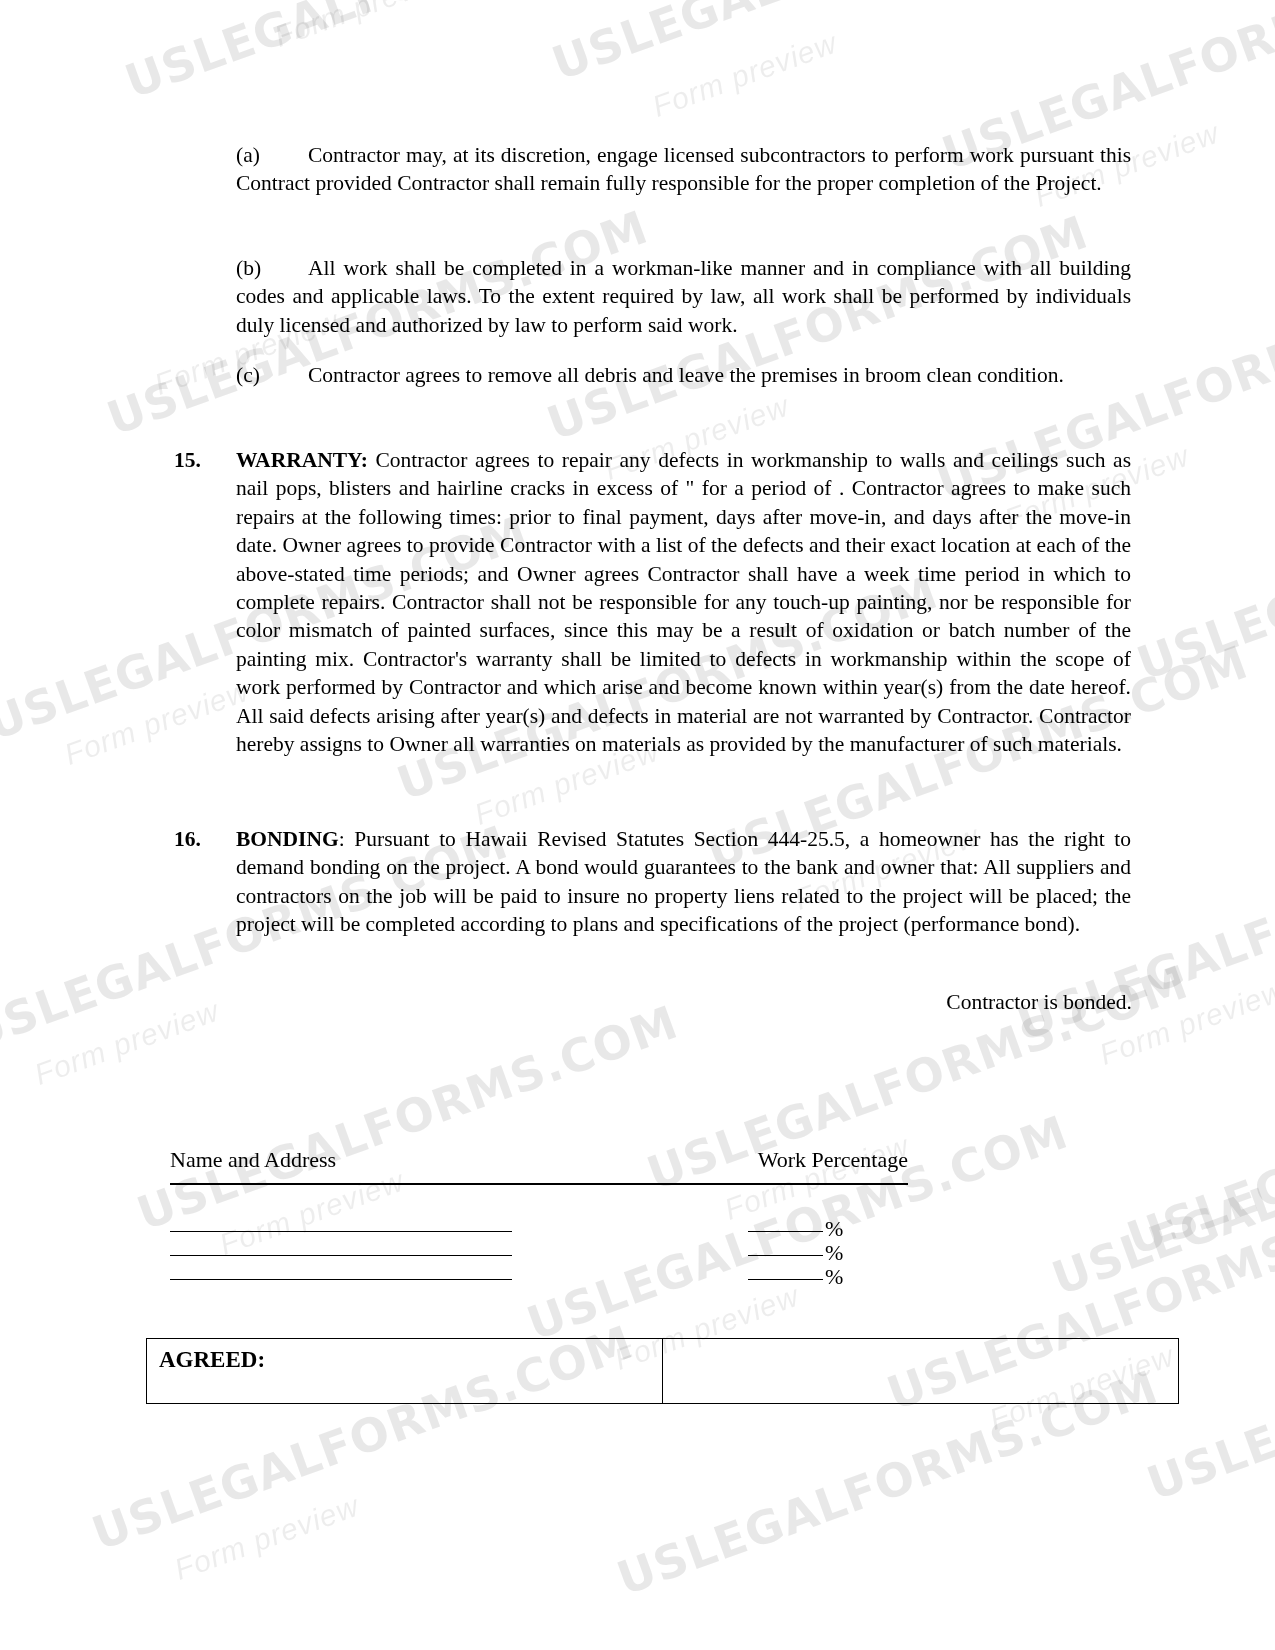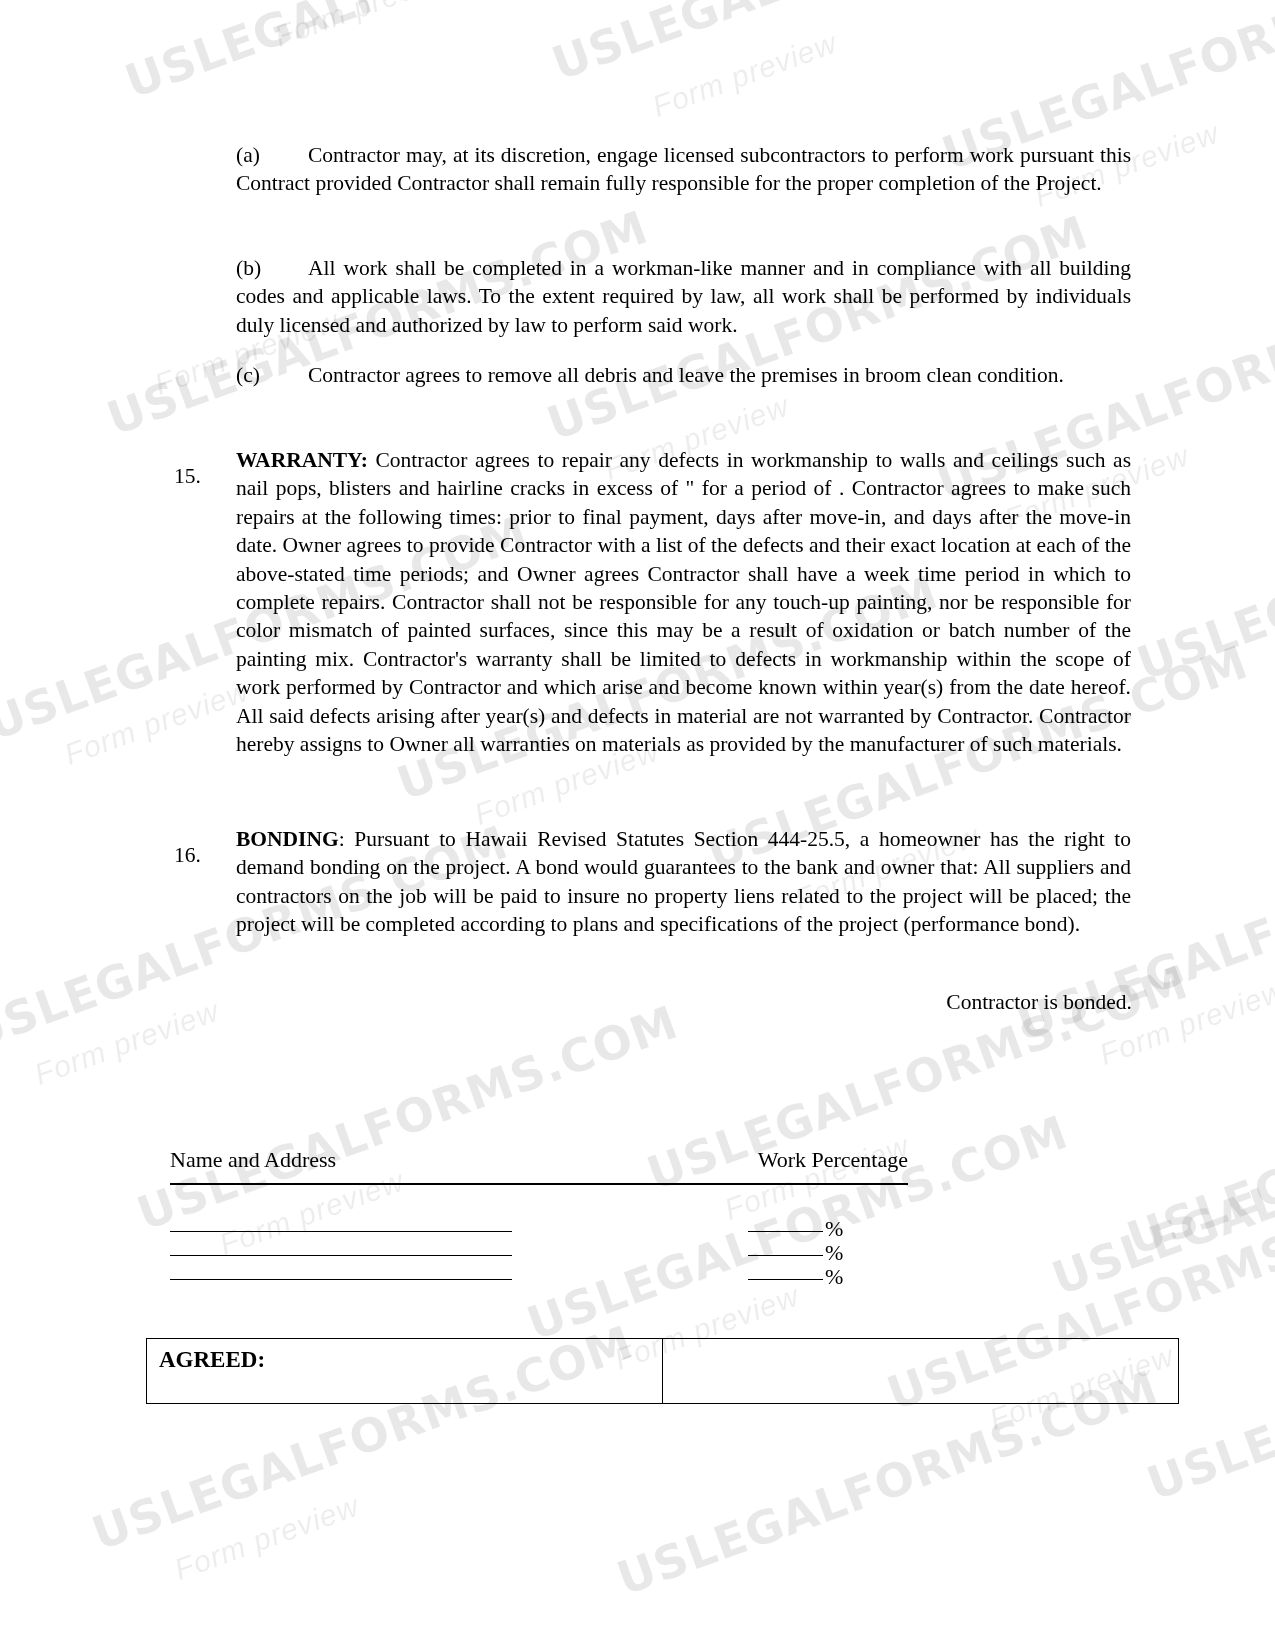--- a/index.html
+++ b/index.html
@@ -72,22 +72,22 @@
     line-height: 28.4px;
   }
 
   .numbered {
     position: relative;
     padding-left: 0;
   }
   .num {
     position: absolute;
     left: -62px;
-    top: 16px;
-    font-weight: 400;
+    top: 0;
+    font-weight: 700;
     font-size: 21.5px;
     line-height: 28.4px;
   }
   .bold { font-weight: 700; }
 
   .indent-a { display: inline-block; width: 72px; }
 
   
   .bonded-block {
     position: absolute;

